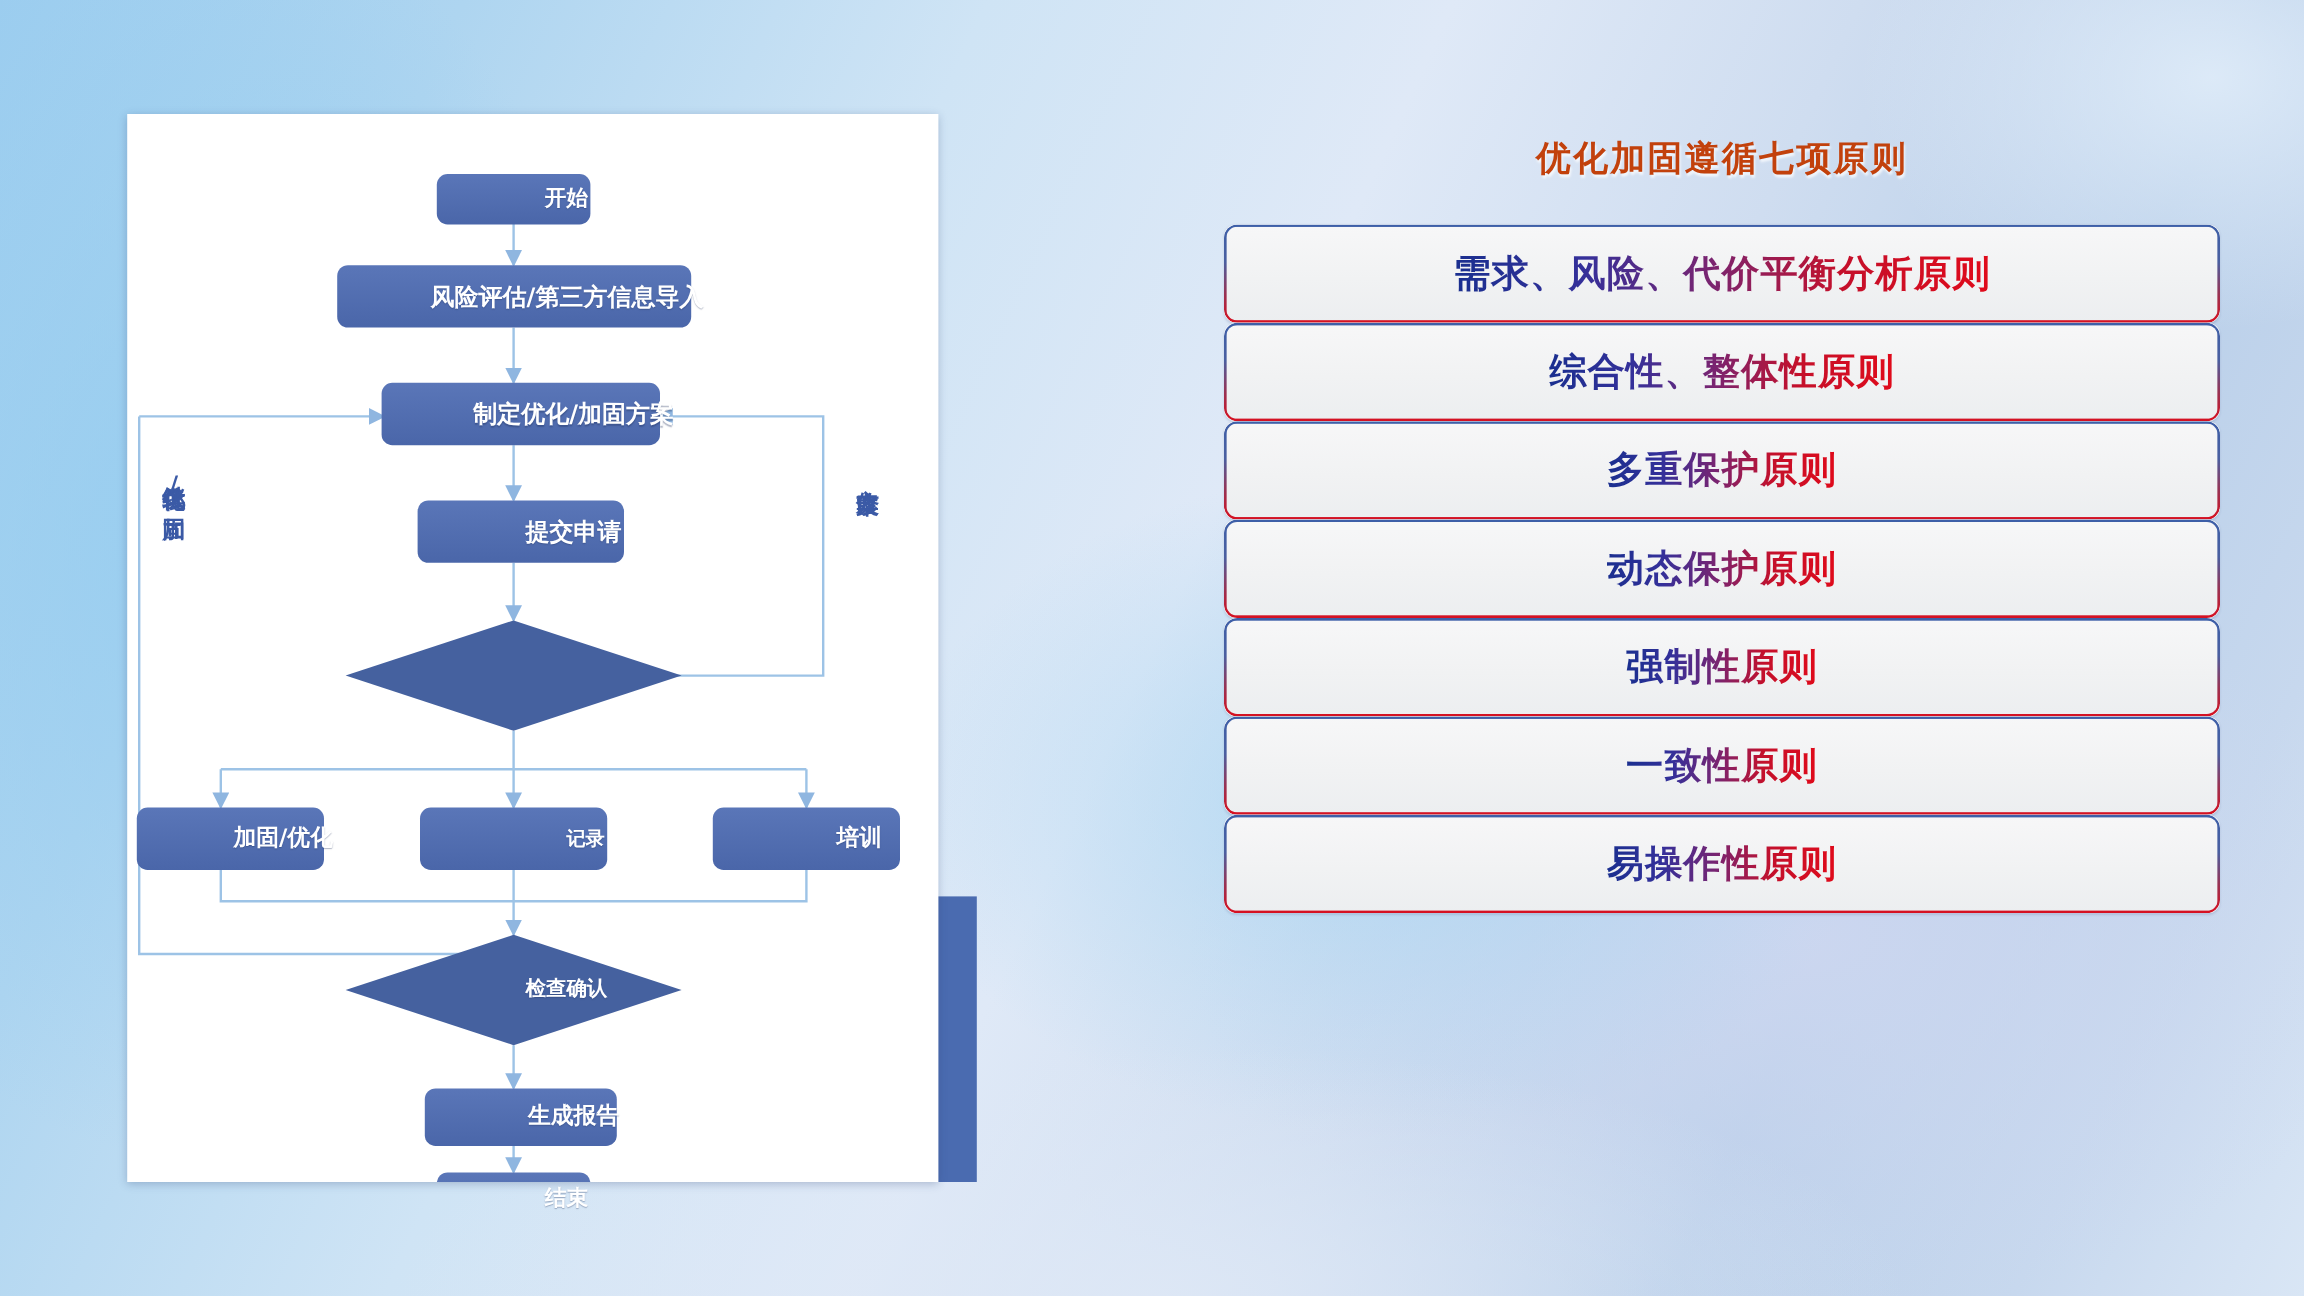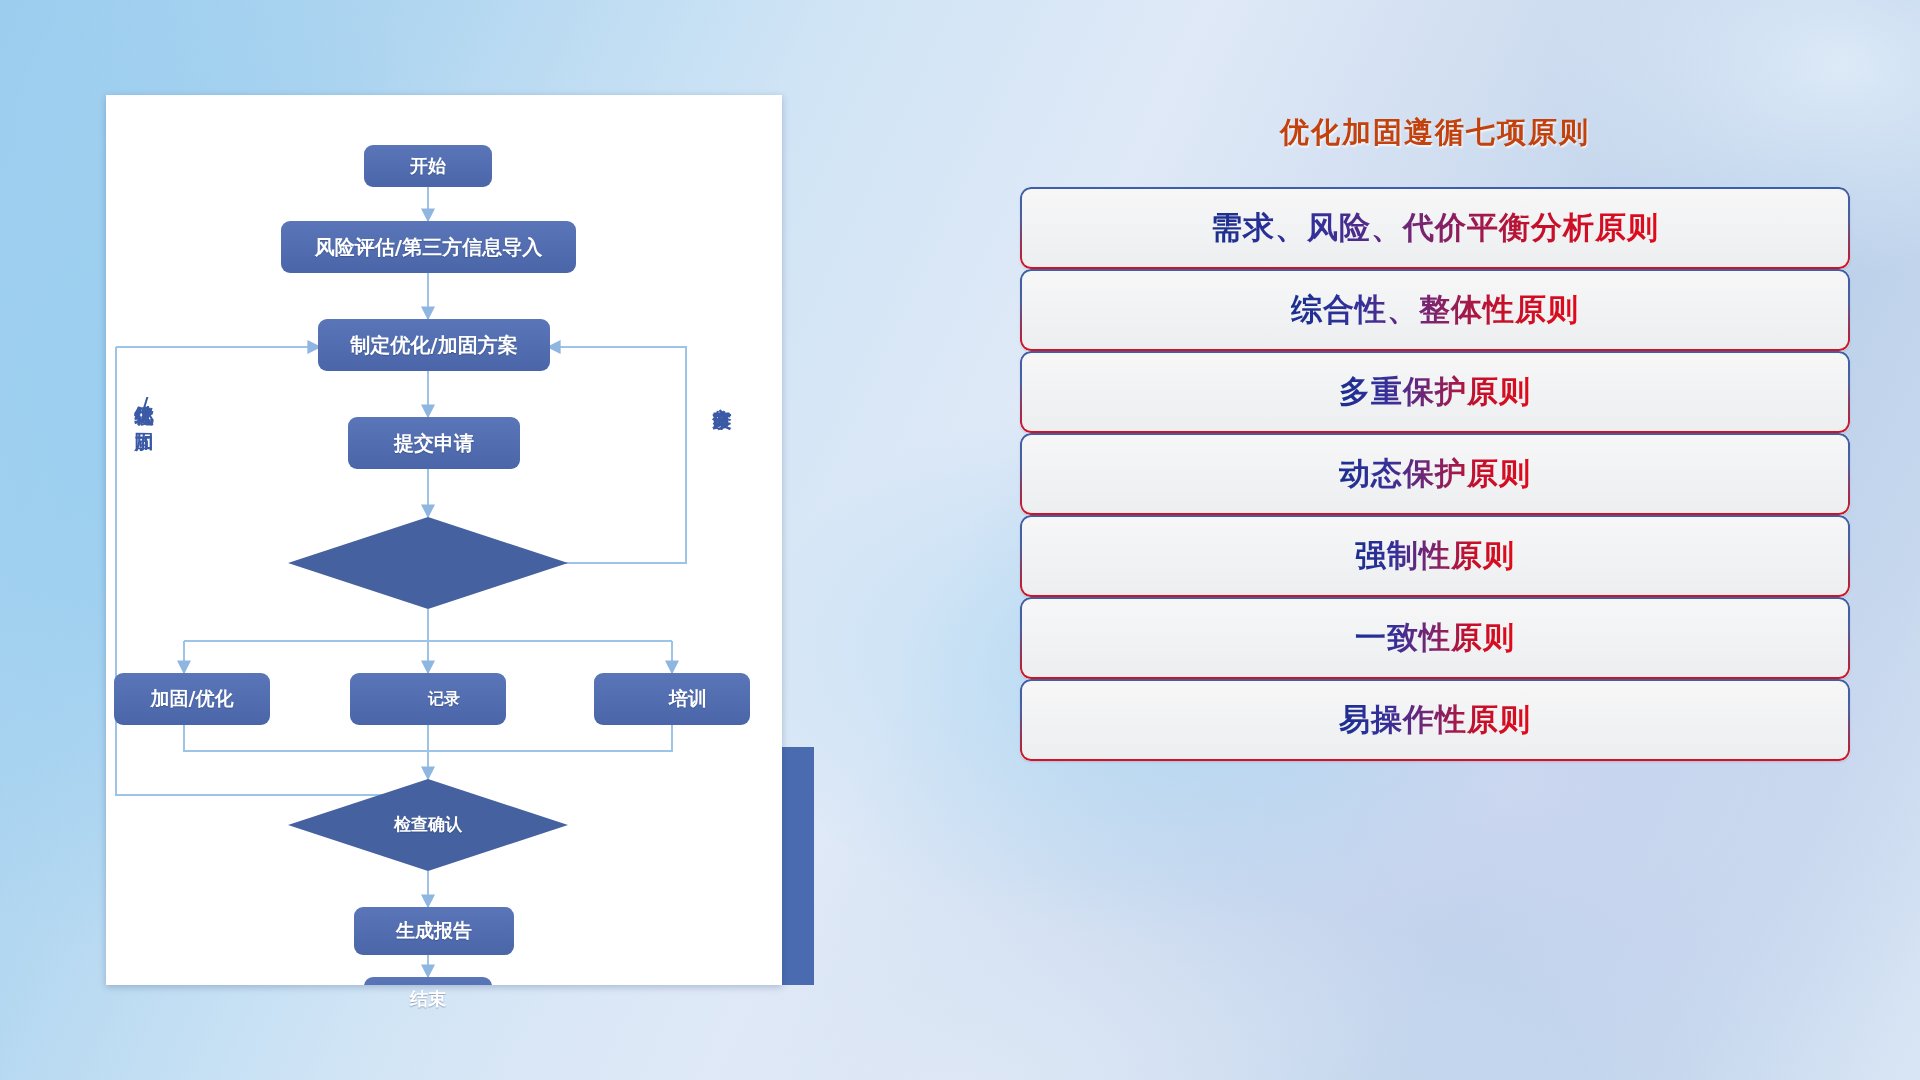--- a/index.html
+++ b/index.html
@@ -29,20 +29,21 @@
     background:#ffffff;z-index:2;
     box-shadow:0 2px 7px rgba(40,60,110,.28);
   }
   #flow-svg{position:absolute;left:0;top:0;width:676px;height:890px;}
 
   .nodeLabel{
     position:absolute;color:#ffffff;font-weight:bold;
     display:flex;align-items:center;justify-content:center;
     text-align:center;line-height:1.15;pointer-events:none;
     text-shadow:0 1px 1px rgba(30,45,90,.35);
+    padding-left:44px;
   }
   .vlabel{
     position:absolute;color:#3b5aa6;font-weight:bold;font-size:19px;
     writing-mode:vertical-rl;text-orientation:upright;
     letter-spacing:1px;line-height:1.05;
   }
 
   
   #right-panel{position:absolute;left:1020px;top:95px;width:830px;height:920px;z-index:3;}
   #panel-title{
@@ -179,21 +180,21 @@
 
   <div class="nodeLabel" style="left:212px;top:224px;width:232px;height:52px;font-size:20px;">制定优化/加固方案</div>
 
   <div class="nodeLabel" style="left:242px;top:322px;width:172px;height:52px;font-size:20px;">提交申请</div>
 
 
   <div class="nodeLabel" style="left:8px;top:578px;width:156px;height:52px;font-size:19px;">加固/优化</div>
 
   <div class="nodeLabel" style="left:244px;top:578px;width:188px;height:52px;font-size:16px;">记录</div>
 
-  <div class="nodeLabel" style="left:504px;top:578px;width:156px;height:52px;font-size:19px;">培训</div>
+  <div class="nodeLabel" style="left:488px;top:578px;width:156px;height:52px;font-size:19px;">培训</div>
 
   <div class="nodeLabel" style="left:222px;top:708px;width:200px;height:44px;font-size:17px;">检查确认</div>
 
   <div class="nodeLabel" style="left:248px;top:812px;width:160px;height:48px;font-size:19px;">生成报告</div>
 
   <div class="nodeLabel" style="left:258px;top:882px;width:128px;height:44px;font-size:18px;">结束</div>
 
   <div class="vlabel" style="left:28px;top:294px;height:180px;">继续优化/加固</div>
 
   <div class="vlabel" style="left:606px;top:298px;height:130px;">方案修改</div>

